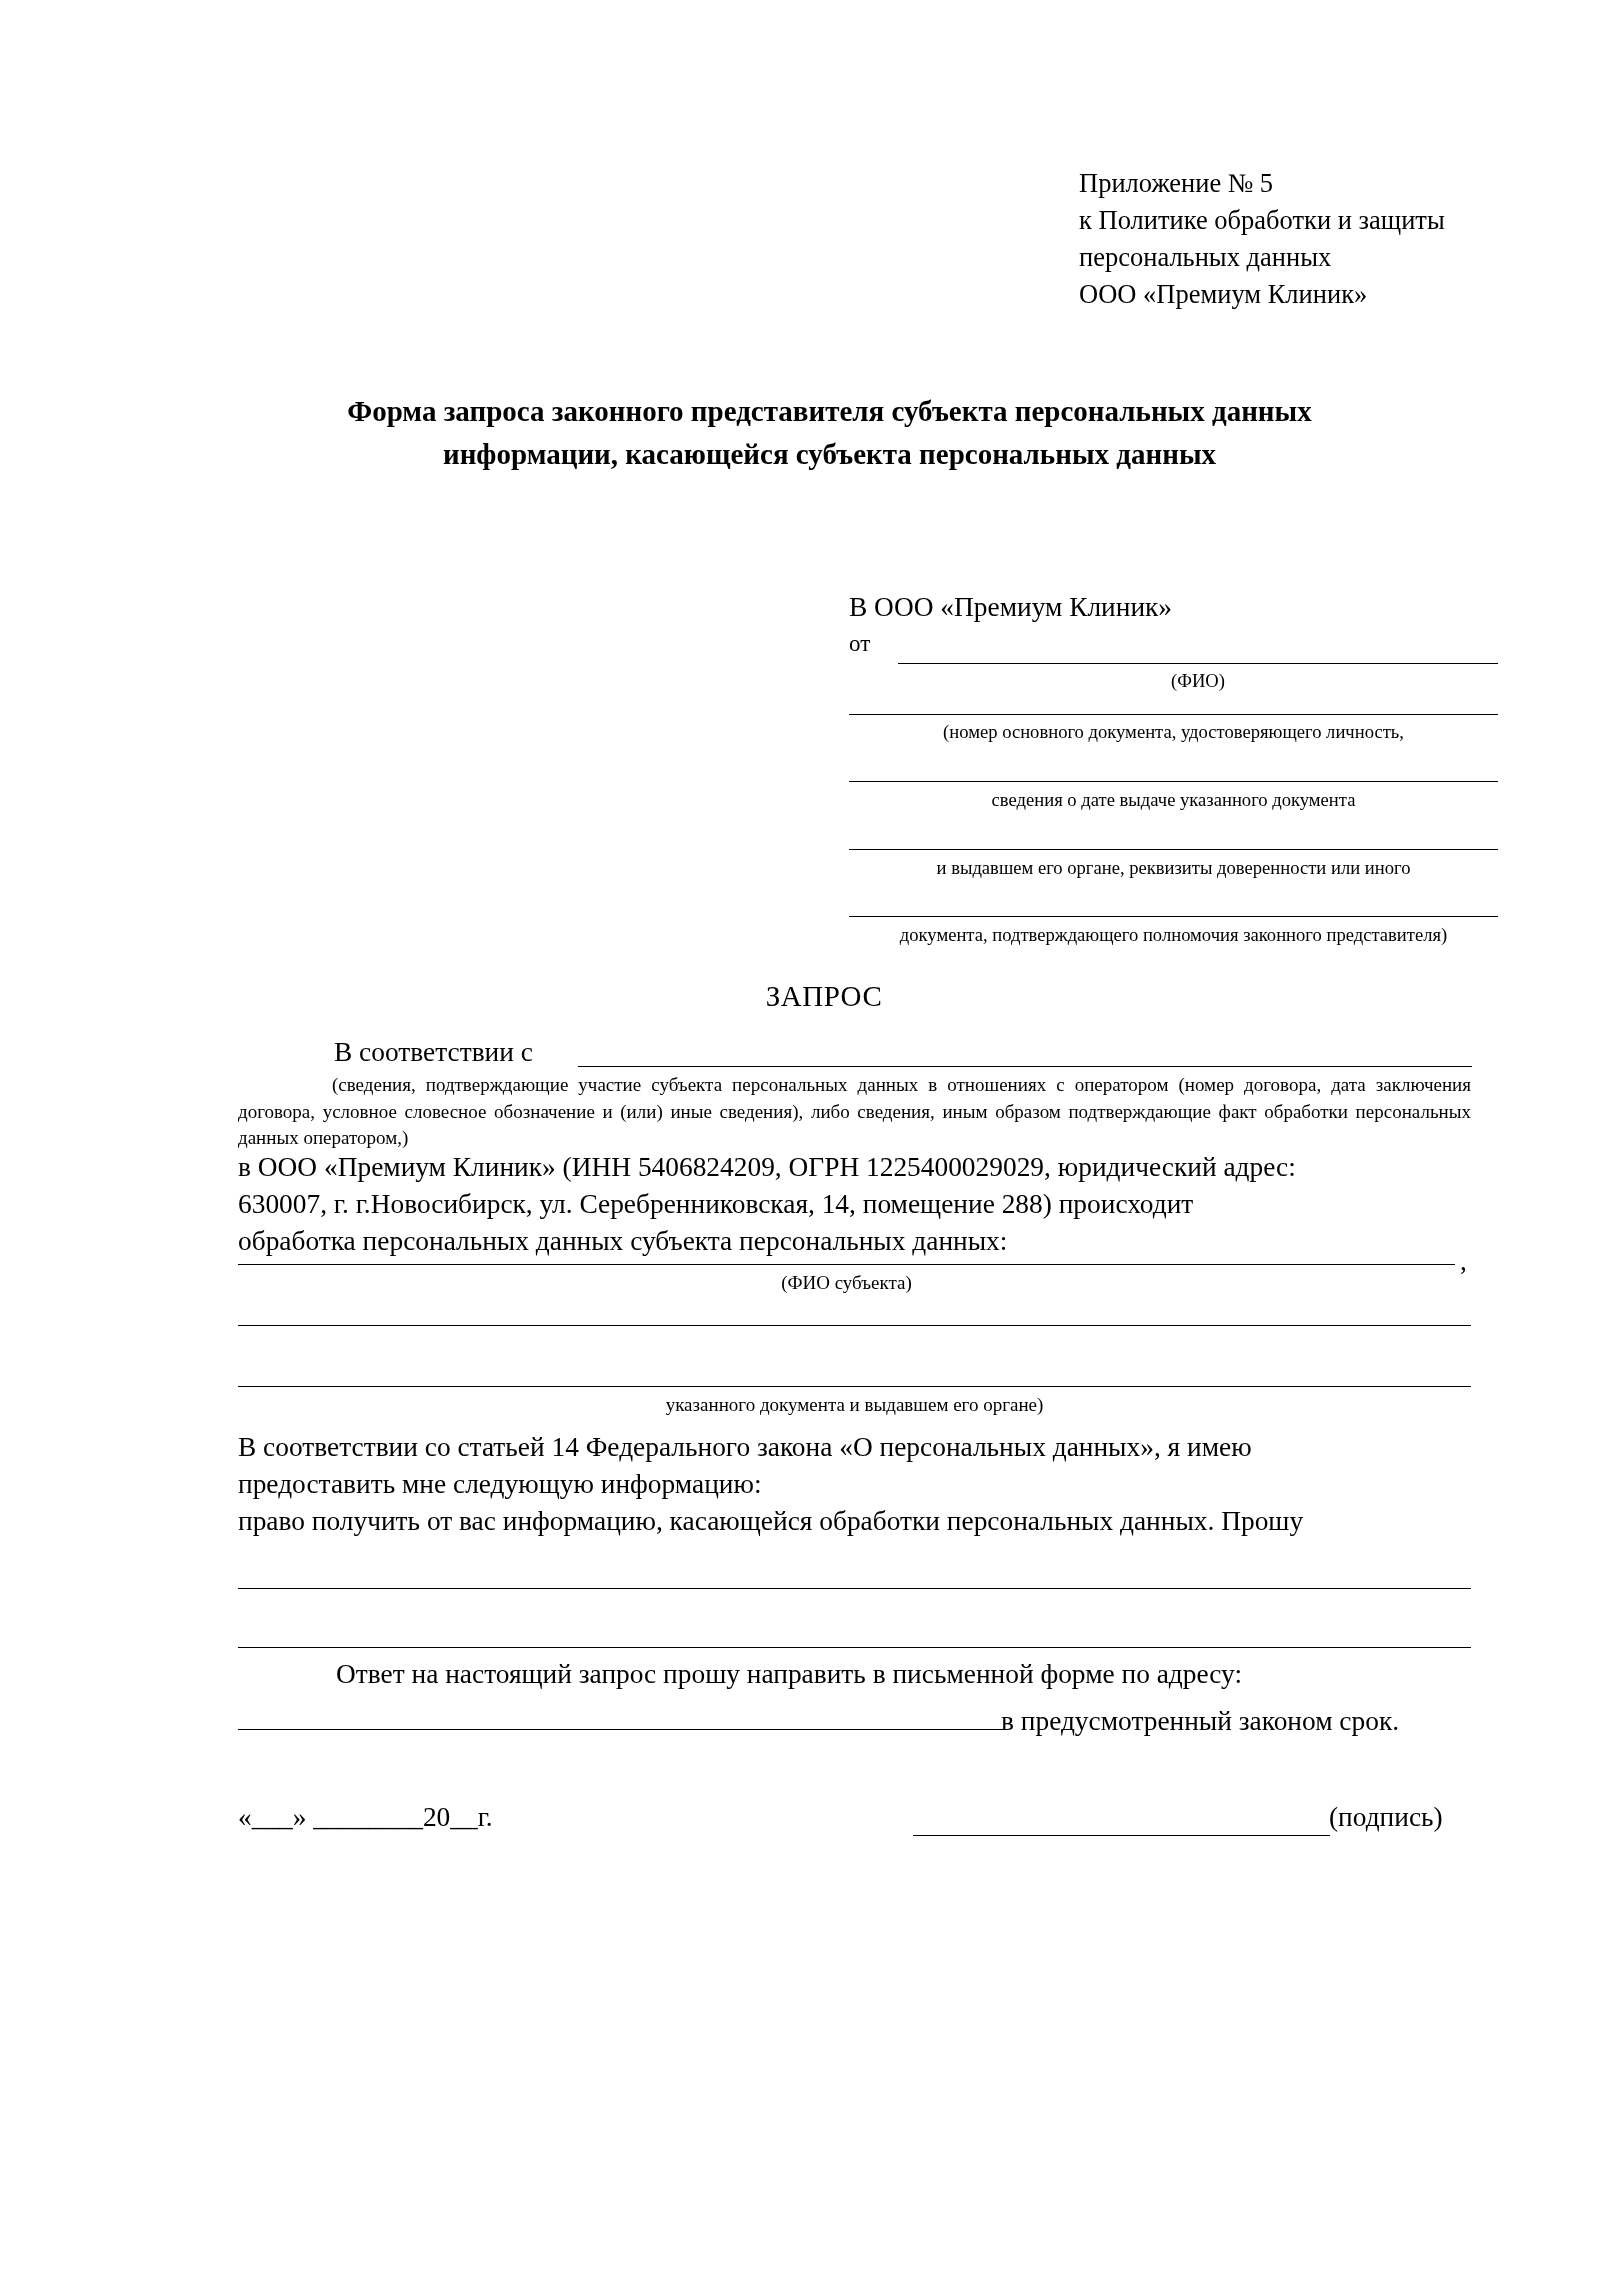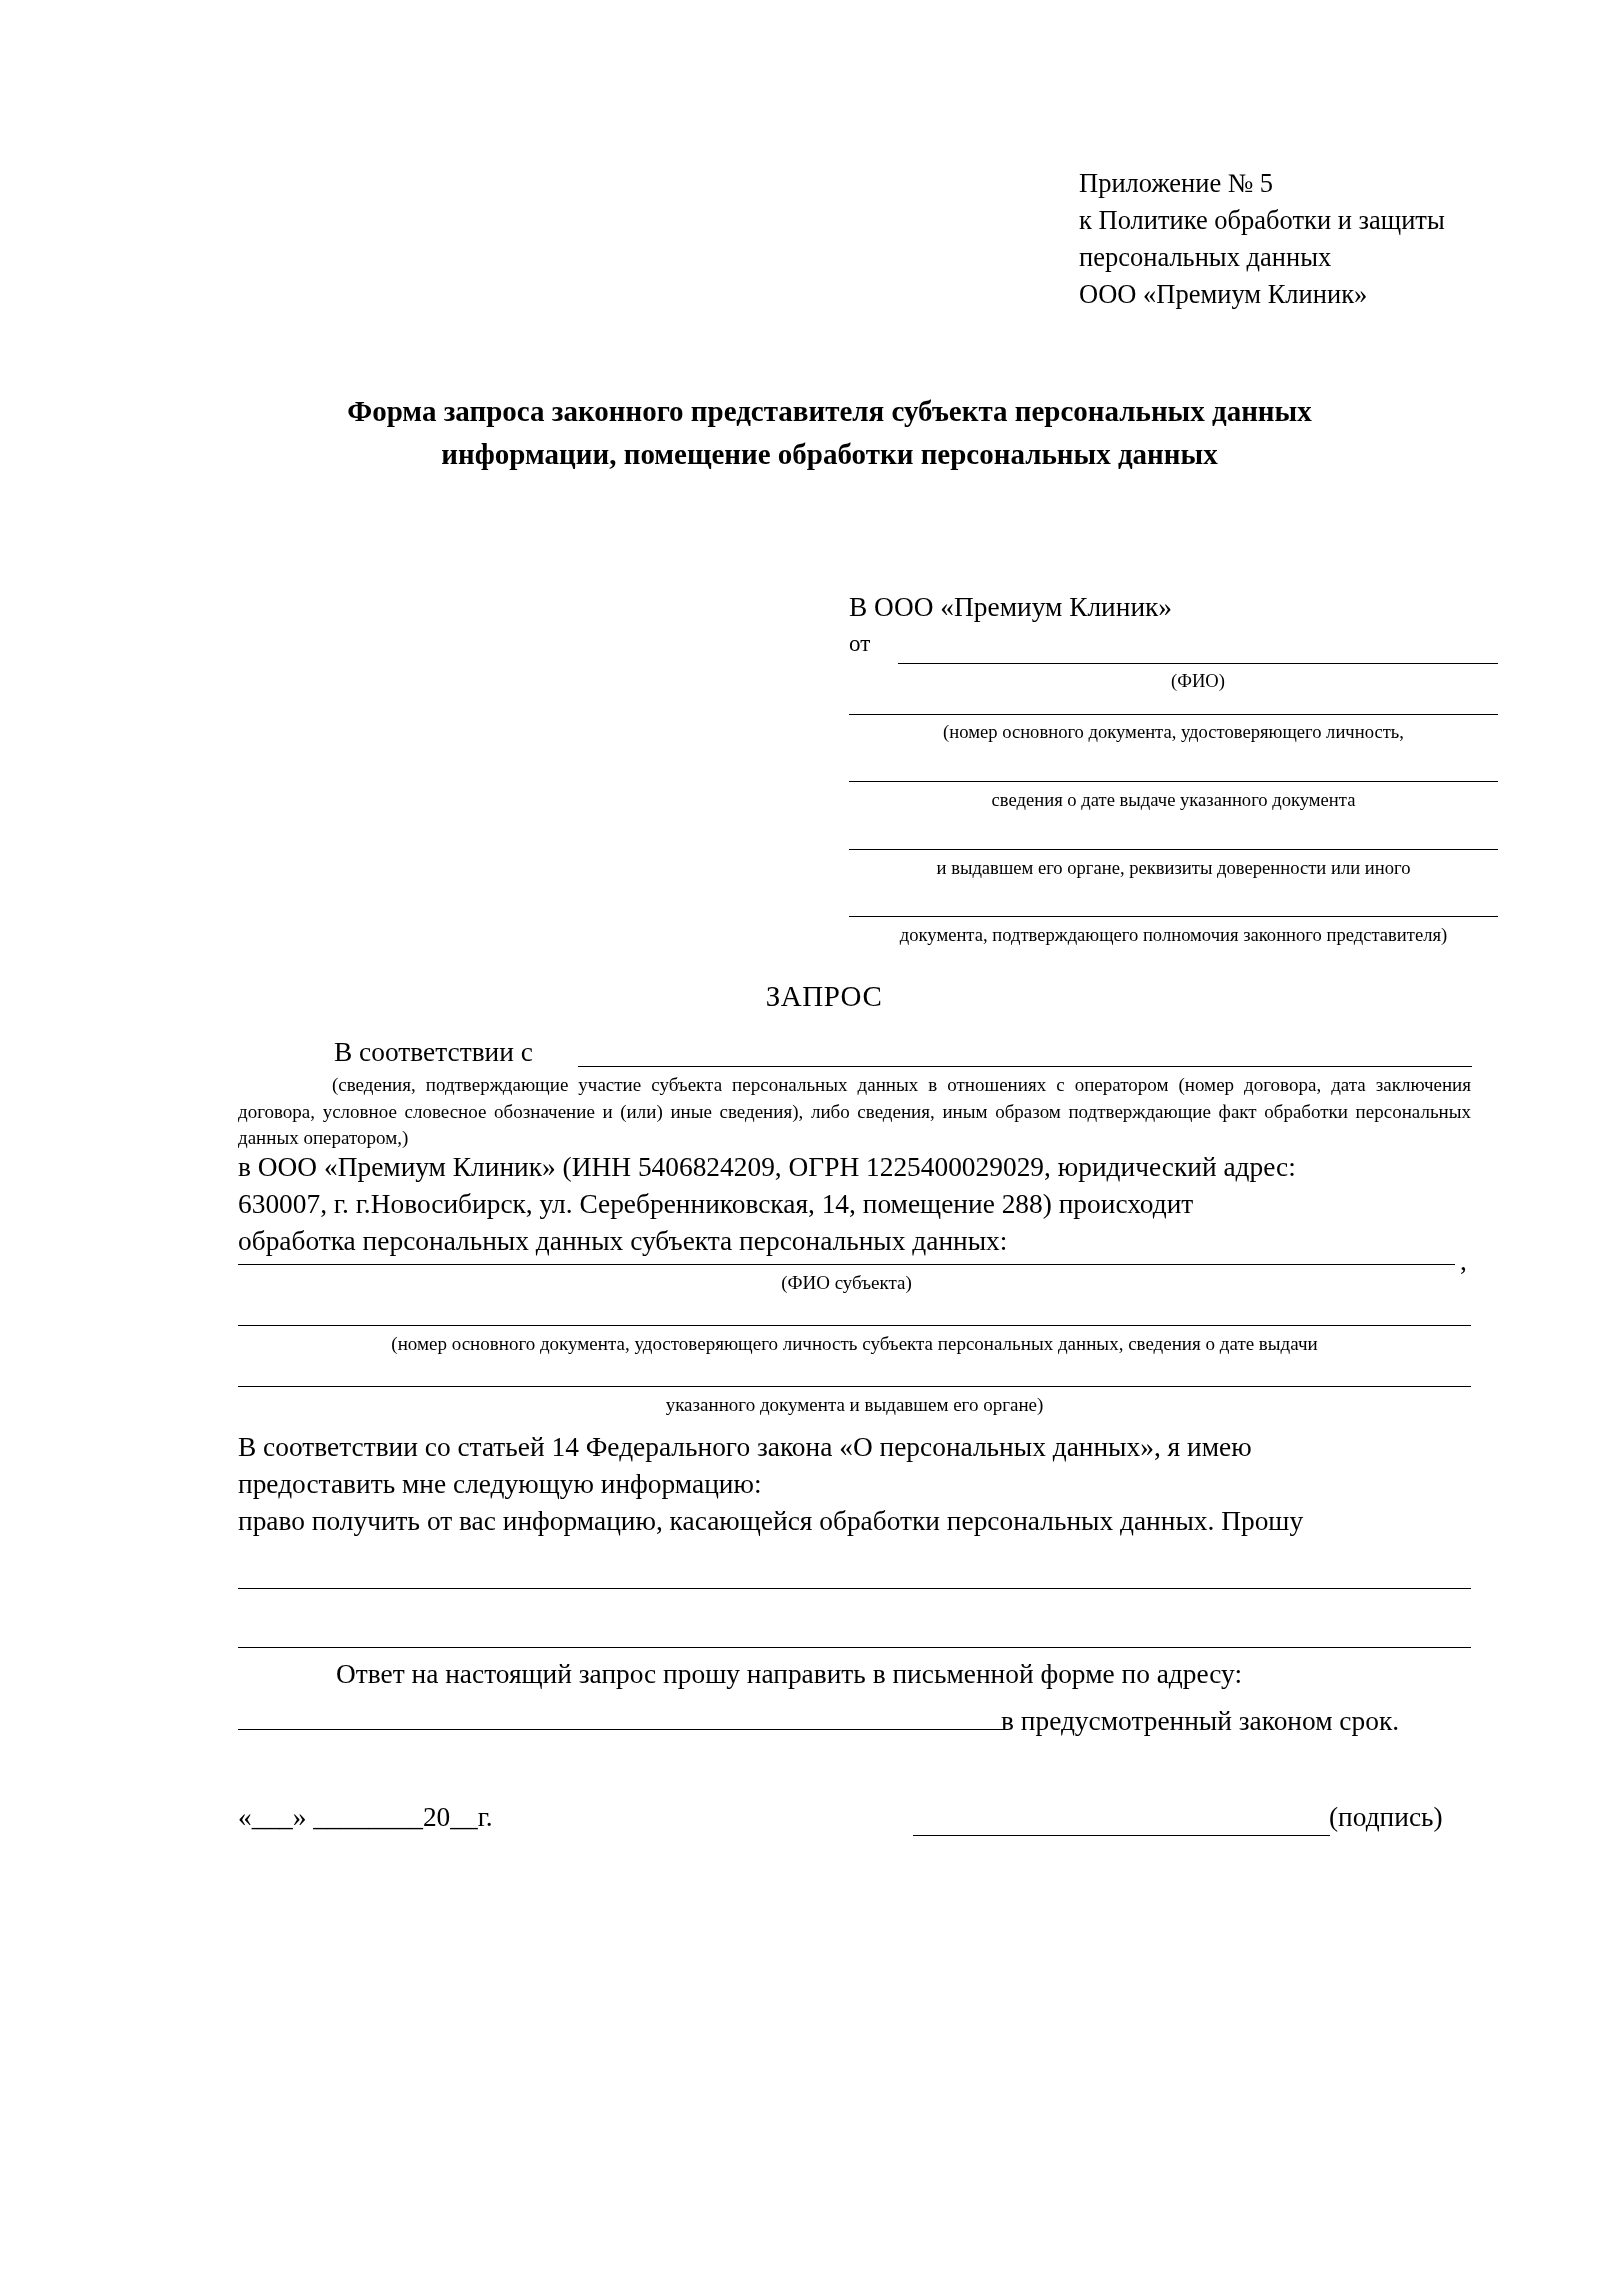--- a/index.html
+++ b/index.html
@@ -122,21 +122,21 @@
 
   <div class="appendix">
     <div>Приложение № 5</div>
     <div>к Политике обработки и защиты</div>
     <div>персональных данных</div>
     <div>ООО «Премиум Клиник»</div>
   </div>
 
   <div class="doc-title">
     <div>Форма запроса законного представителя субъекта персональных данных</div>
-    <div>информации, помещение обработки персональных данных</div>
+    <div>информации, касающейся субъекта персональных данных</div>
   </div>
 
   <div class="addressee">
     <div class="line1">В ООО «Премиум Клиник»</div>
   </div>
 
   <div class="ot-label" style="left:838px; top:631px;">от</div>
   <div class="rule" style="left:887px; top:663px; width:600px;"></div>
   <div class="caption" style="left:887px; top:668px; width:600px;">(ФИО)</div>
 
@@ -163,21 +163,20 @@
     <div class="nowrap">в  ООО «Премиум Клиник» (ИНН 5406824209, ОГРН 1225400029029, юридический адрес:</div>
     <div class="nowrap">630007,  г.  г.Новосибирск,  ул.  Серебренниковская,  14,  помещение  288)  происходит</div>
     <div class="nowrap">обработка персональных данных субъекта персональных данных:</div>
   </div>
 
   <div class="rule" style="left:227px; top:1264px; width:1217px;"></div>
   <div class="body-text" style="left:1449px; top:1243px; width:29px;">,</div>
   <div class="center-caption" style="left:227px; top:1270px; width:1217px;">(ФИО субъекта)</div>
 
   <div class="rule" style="left:227px; top:1325px; width:1233px;"></div>
-  <div class="center-caption" style="left:227px; top:1331px; width:1233px;">(номер основного документа, удостоверяющего личность субъекта персональных данных, сведения о дате выдачи</div>
 
   <div class="rule" style="left:227px; top:1386px; width:1233px;"></div>
   <div class="center-caption" style="left:227px; top:1392px; width:1233px;">указанного документа и выдавшем его органе)</div>
 
   <div class="body-text" style="left:227px; top:1429px; width:1237px;">
     <div class="nowrap">В соответствии со статьей 14 Федерального закона «О персональных данных», я имею</div>
     <div class="nowrap">предоставить мне следующую информацию:</div>
     <div class="nowrap">право получить от вас информацию, касающейся обработки персональных данных. Прошу</div>
   </div>
 

